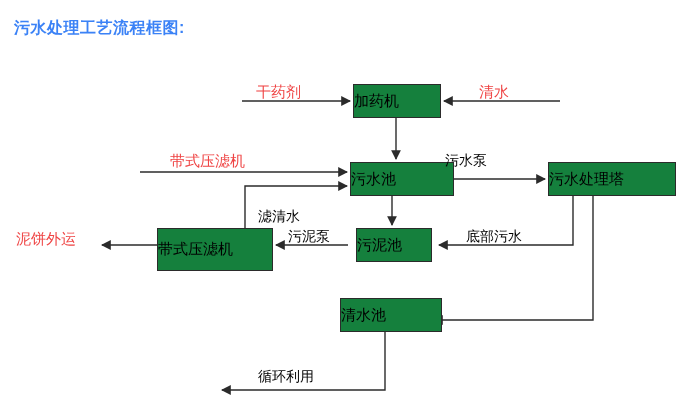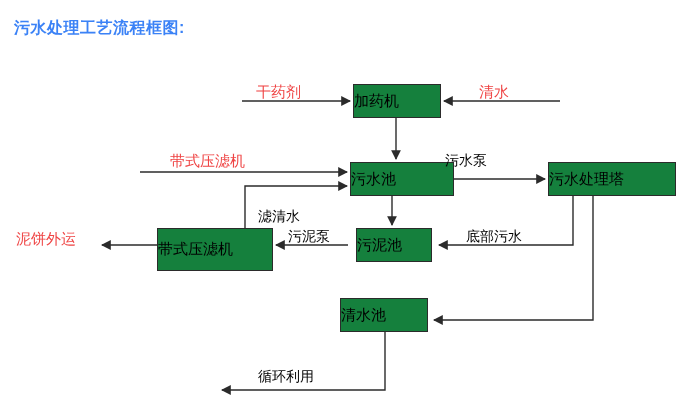--- a/index.html
+++ b/index.html
@@ -113,21 +113,21 @@
 </div>
 
 <div class="node" style="left:157px; top:228px; width:116px; height:43px;">
   <span>带式压滤机</span>
 </div>
 
 <div class="node" style="left:356px; top:228px; width:76px; height:34px;">
   <span>污泥池</span>
 </div>
 
-<div class="node" style="left:340px; top:298px; width:88px; height:34px;">
+<div class="node" style="left:340px; top:298px; width:102px; height:34px;">
   <span>清水池</span>
 </div>
 
 <div class="io-label" style="left:256px; top:83px;">干药剂</div>
 
 <div class="io-label" style="left:479px; top:83px;">清水</div>
 
 <div class="io-label" style="left:170px; top:152px;">带式压滤机</div>
 
 <div class="io-label" style="left:16px; top:230px;">泥饼外运</div>

